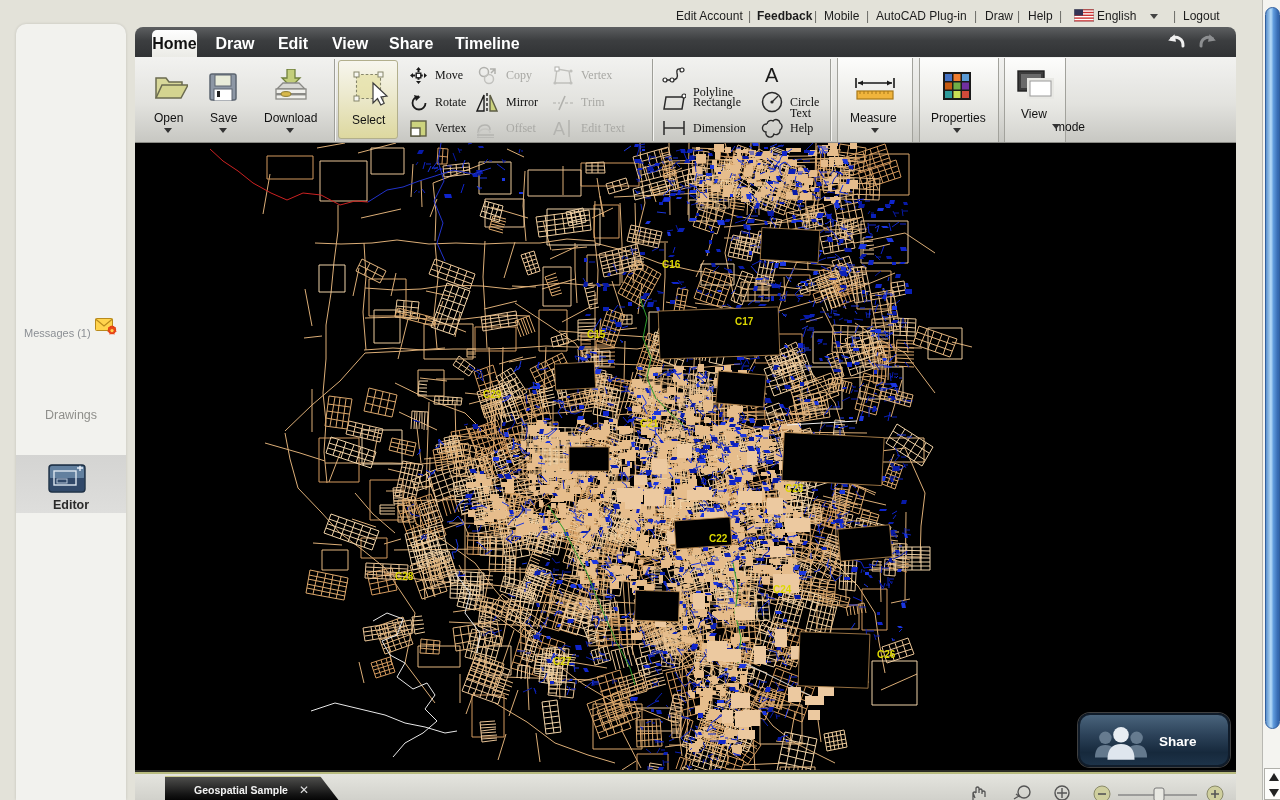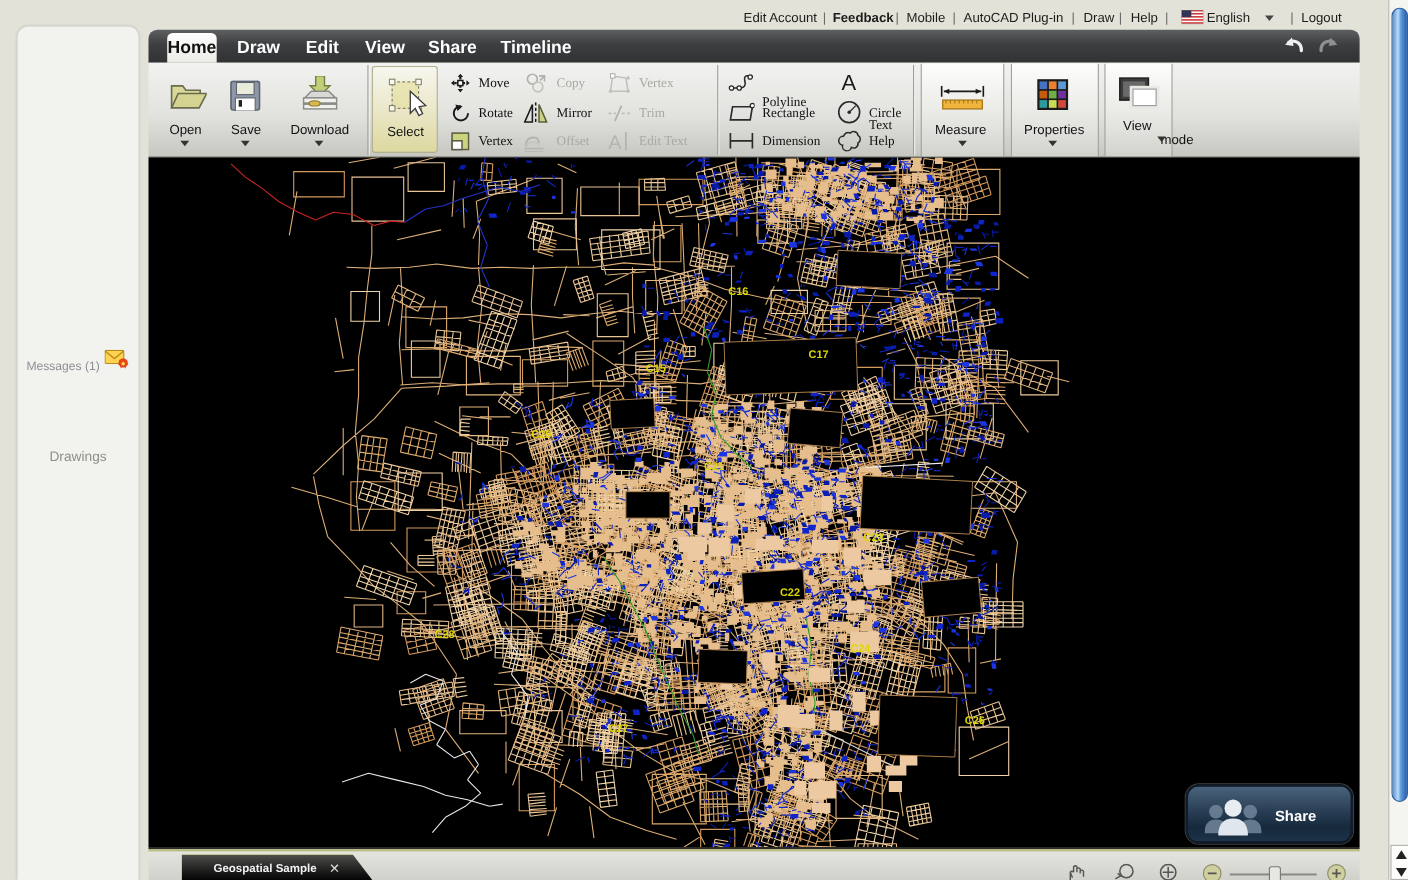--- a/index.html
+++ b/index.html
@@ -94,20 +94,32 @@
         <span style="position:absolute;left:8px;top:0;margin-top:10px;">Messages (1)</span>
       <svg style="position:absolute;left:79px;top:1px;" width="24" height="18" viewBox="0 0 24 18">
         <rect x="0.5" y="0.5" width="17" height="12" rx="1" fill="#ffd34d" stroke="#b98a1c"></rect>
         <path d="M0.5 1 L9 8 L17.5 1" fill="none" stroke="#b98a1c" stroke-width="1.2"></path>
         <circle cx="17" cy="12" r="4.2" fill="#e23c10"></circle>
         <path d="M17 7.2 L18.2 10 L21 9 L19.5 12 L22 13.5 L19 14 L19.5 17 L17 15 L14.5 17 L15 14 L12 13.5 L14.5 12 L13 9 L15.8 10 Z" fill="#e8491a"></path>
         <circle cx="17" cy="12.6" r="1.6" fill="#ffd34d"></circle>
       </svg>
     </div>
     <div id="drawings">Drawings</div>
+    <div id="editorband">
+      <svg style="position:absolute;left:32px;top:9px;" width="38" height="30" viewBox="0 0 38 30">
+        <rect x="1" y="1" width="36" height="27" rx="3" fill="#45617f"></rect>
+        <rect x="2" y="2" width="34" height="13" rx="2" fill="#62809f"></rect>
+        <rect x="2" y="14" width="34" height="13" fill="#31496a"></rect>
+        <rect x="6" y="7" width="22" height="14" fill="none" stroke="#dce6f0" stroke-width="1.4"></rect>
+        <rect x="9" y="15" width="10" height="4" fill="none" stroke="#b8c8da" stroke-width="1"></rect>
+        <path d="M29 4 h6 M32 1 v6" stroke="#e8f0fa" stroke-width="1.4"></path>
+        <rect x="1" y="1" width="36" height="27" rx="3" fill="none" stroke="#1d2f44" stroke-width="1.4"></rect>
+      </svg>
+      <div class="elbl">Editor</div>
+    </div>
   </div>
 
   <div id="ribbon">
     <div id="tabrow">
       <div class="tab active" style="left:17px; width:45px;">Home</div>
       <div class="tab" style="left:80px; width:40px;">Draw</div>
       <div class="tab" style="left:140px; width:36px;">Edit</div>
       <div class="tab" style="left:196px; width:38px;">View</div>
       <div class="tab" style="left:254px; width:42px;">Share</div>
       <div class="tab" style="left:320px; width:54px;">Timeline</div>

